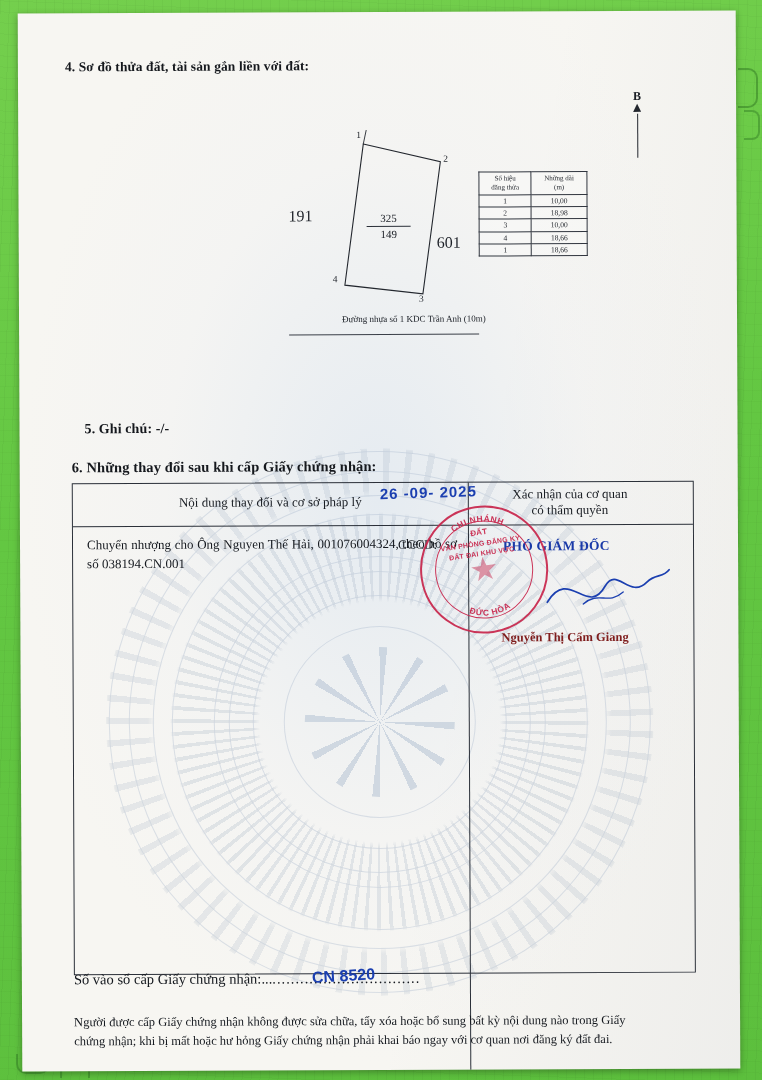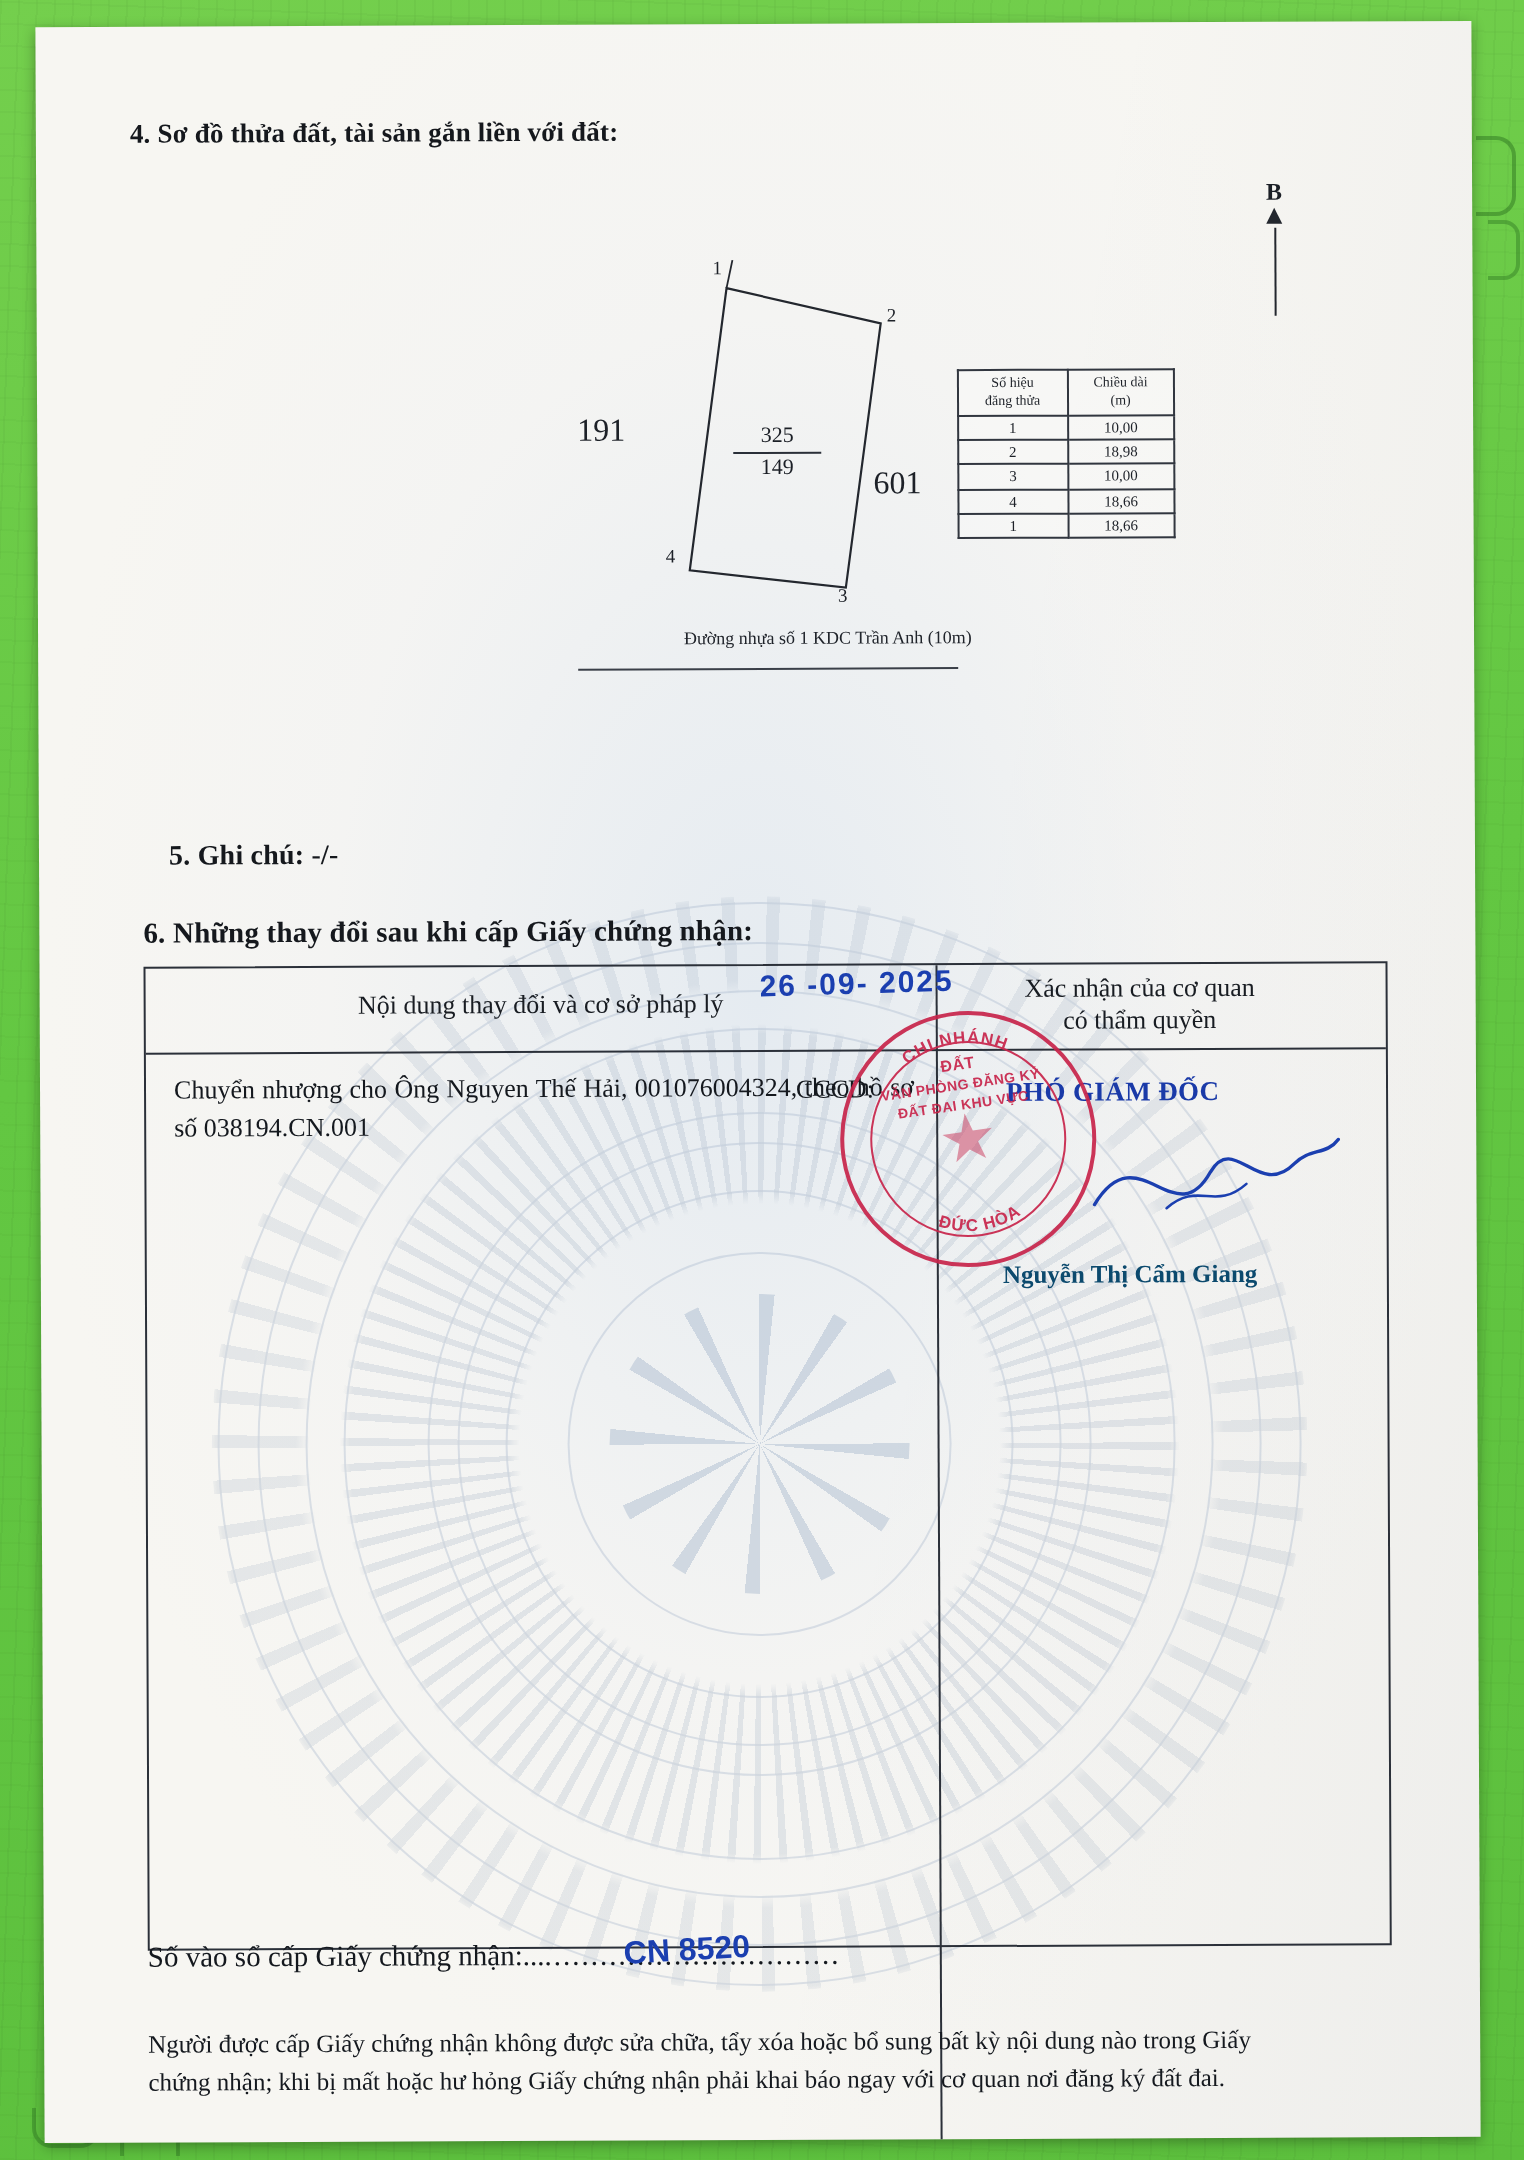--- a/index.html
+++ b/index.html
@@ -179,21 +179,21 @@
     margin: 0 auto;
     border-left: 4px solid transparent;
     border-right: 4px solid transparent;
     border-bottom: 8px solid #23272e;
   }
 
   
   .dim-table {
     position: absolute;
     left: 460px;
-    top: 173px;
+    top: 160px;
     width: 109px;
     border-collapse: collapse;
     font-size: 7.5px;
     color: #1d2128;
     background: rgba(255,255,255,.25);
   }
   .dim-table th, .dim-table td {
     border: 1px solid #31363f;
     text-align: center;
     padding: 1px 0;
@@ -251,21 +251,21 @@
     font-size: 13.5px;
     color: #1a3aa8;
     letter-spacing: .2px;
   }
   .ct-signer {
     position: absolute;
     left: 428px;
     top: 148px;
     font-weight: bold;
     font-size: 12.5px;
-    color: #0c4a6e;
+    color: #7f1d1d;
   }
   .signature {
     position: absolute;
     left: 470px;
     top: 78px;
     width: 130px;
     height: 60px;
     pointer-events: none;
   }
 
@@ -423,21 +423,21 @@
   </div>
 
   <table class="dim-table">
     <thead>
       <tr>
         <th>
           <span>Số hiệu</span><br>
           <span>đăng thửa</span>
         </th>
         <th>
-          <span>Chiều dài</span><br>
+          <span>Những dài</span><br>
           <span>(m)</span>
         </th>
       </tr>
     </thead>
     <tbody>
       <tr>
         <td>1</td>
         <td>10,00</td>
       </tr>
       <tr>

